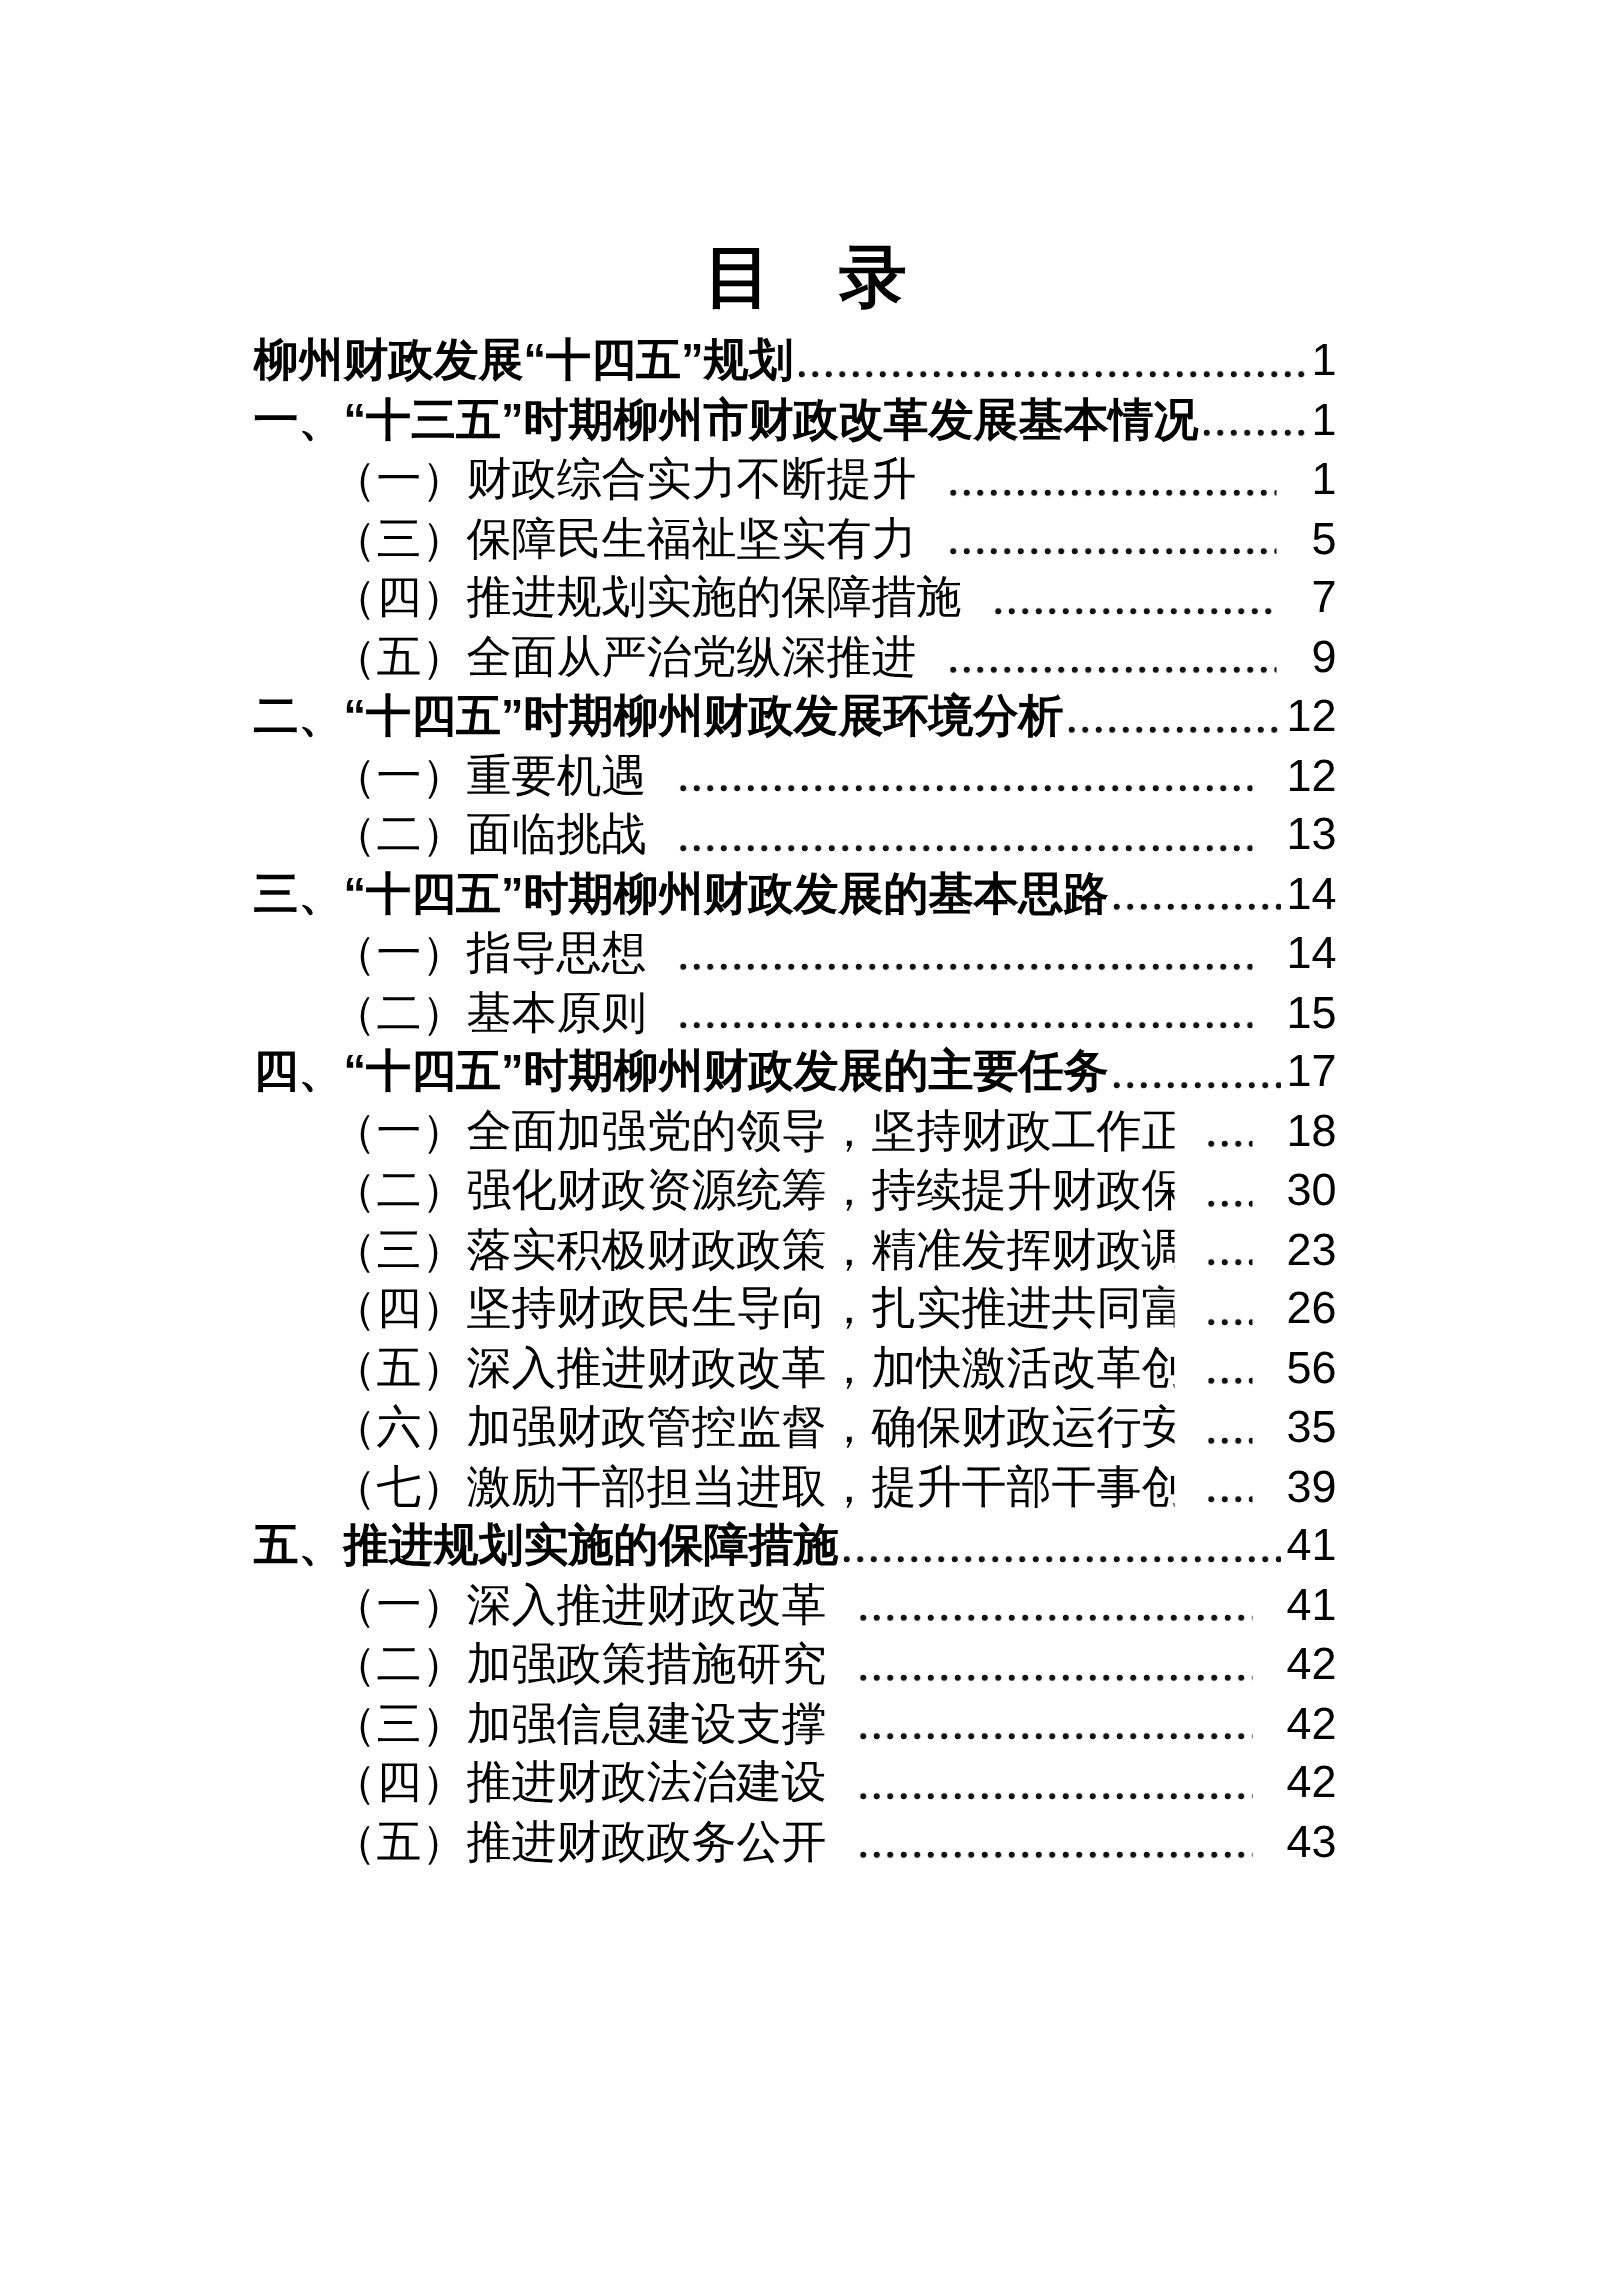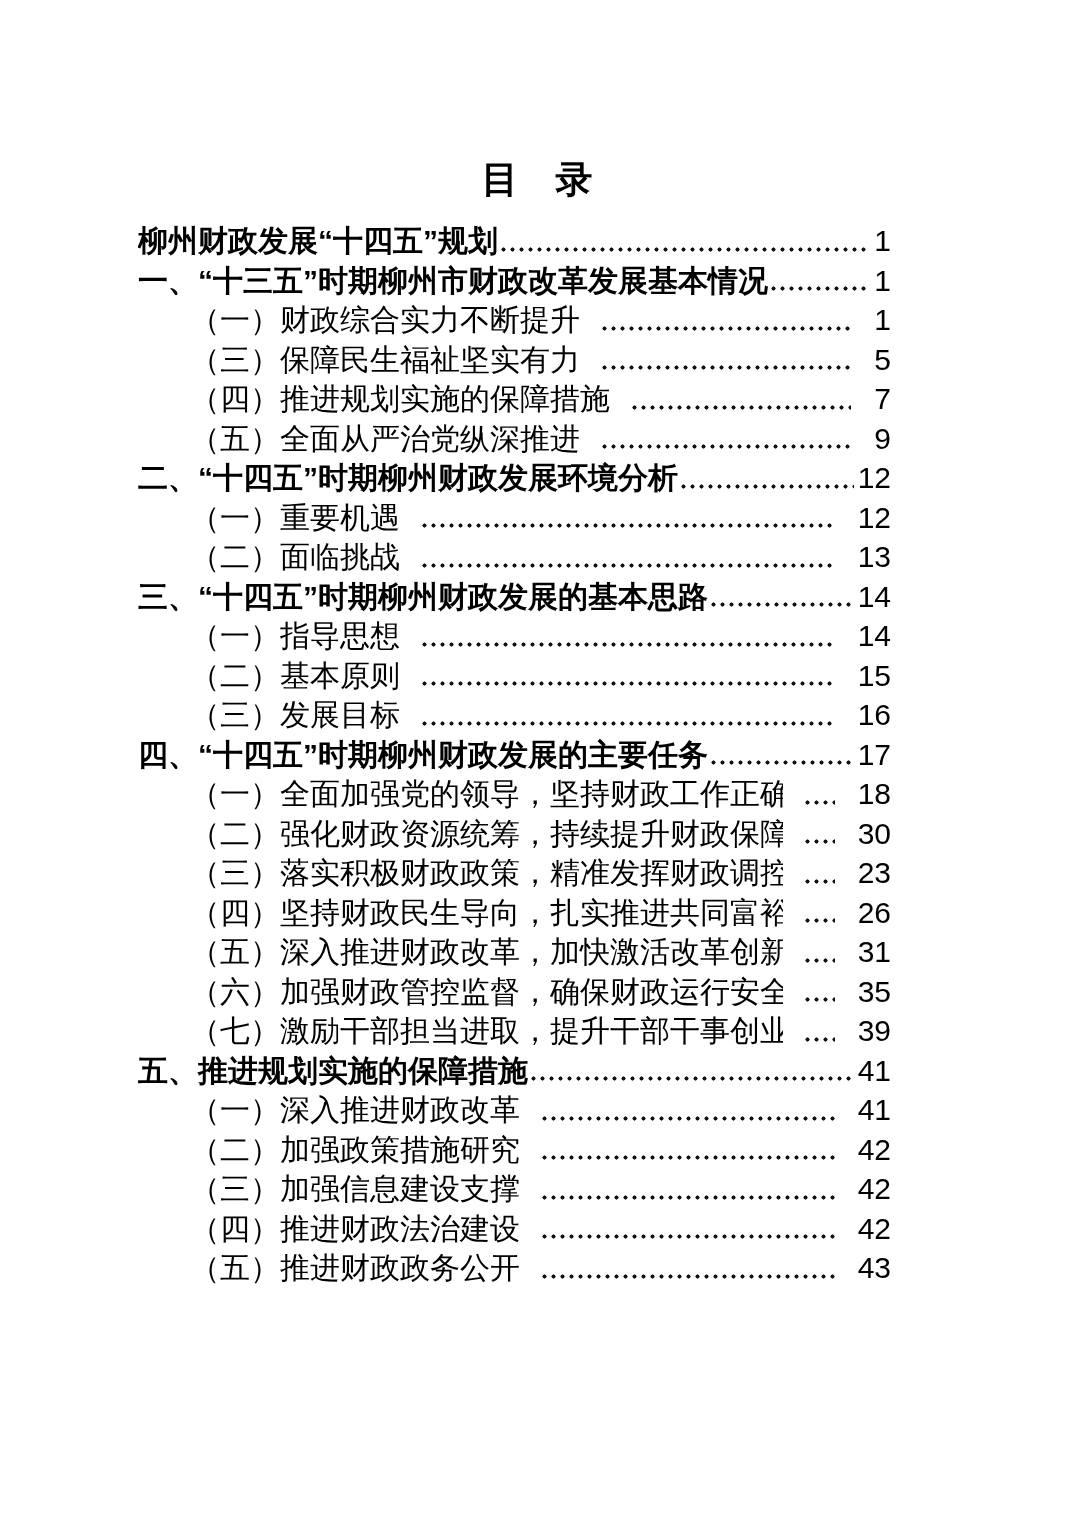--- a/index.html
+++ b/index.html
@@ -17,37 +17,38 @@
   }
   .doc-title {
     position: absolute;
     top: 158px;
     left: 0;
     width: 1074px;
     margin: 0;
     text-align: center;
     font-family: "Liberation Sans", sans-serif;
     font-weight: 700;
-    font-size: 37px;
+    font-size: 45px;
     line-height: 1.2;
     color: #000000;
   }
   .toc {
     position: absolute;
     left: 138px;
     top: 221px;
     width: 753px;
   }
   .toc-row {
     display: flex;
     align-items: flex-start;
     height: 39.5px;
     line-height: 39.5px;
     font-size: 30px;
     color: #000000;
+    margin-left: 31px;
   }
   .toc-row .entry-text {
     white-space: nowrap;
     flex: 0 1 auto;
     overflow: hidden;
   }
   .toc-row.lvl1 .entry-text {
     font-family: "Liberation Sans", sans-serif;
     font-weight: 700;
   }
@@ -138,25 +139,20 @@
       <div class="toc-row lvl2">
     <span class="entry-text">（一）指导思想</span>
     <span class="leader"></span>
     <span class="page-num">14</span>
   </div>
       <div class="toc-row lvl2">
     <span class="entry-text">（二）基本原则</span>
     <span class="leader"></span>
     <span class="page-num">15</span>
   </div>
-      <div class="toc-row lvl2">
-    <span class="entry-text">（三）发展目标</span>
-    <span class="leader"></span>
-    <span class="page-num">16</span>
-  </div>
       <div class="toc-row lvl1">
     <span class="entry-text">四、“十四五”时期柳州财政发展的主要任务</span>
     <span class="leader"></span>
     <span class="page-num">17</span>
   </div>
       <div class="toc-row lvl2">
     <span class="entry-text">（一）全面加强党的领导，坚持财政工作正确方向</span>
     <span class="leader"></span>
     <span class="page-num">18</span>
   </div>
@@ -171,21 +167,21 @@
     <span class="page-num">23</span>
   </div>
       <div class="toc-row lvl2">
     <span class="entry-text">（四）坚持财政民生导向，扎实推进共同富裕建设</span>
     <span class="leader"></span>
     <span class="page-num">26</span>
   </div>
       <div class="toc-row lvl2">
     <span class="entry-text">（五）深入推进财政改革，加快激活改革创新动力</span>
     <span class="leader"></span>
-    <span class="page-num">31</span>
+    <span class="page-num">56</span>
   </div>
       <div class="toc-row lvl2">
     <span class="entry-text">（六）加强财政管控监督，确保财政运行安全稳健</span>
     <span class="leader"></span>
     <span class="page-num">35</span>
   </div>
       <div class="toc-row lvl2">
     <span class="entry-text">（七）激励干部担当进取，提升干部干事创业能力</span>
     <span class="leader"></span>
     <span class="page-num">39</span>

